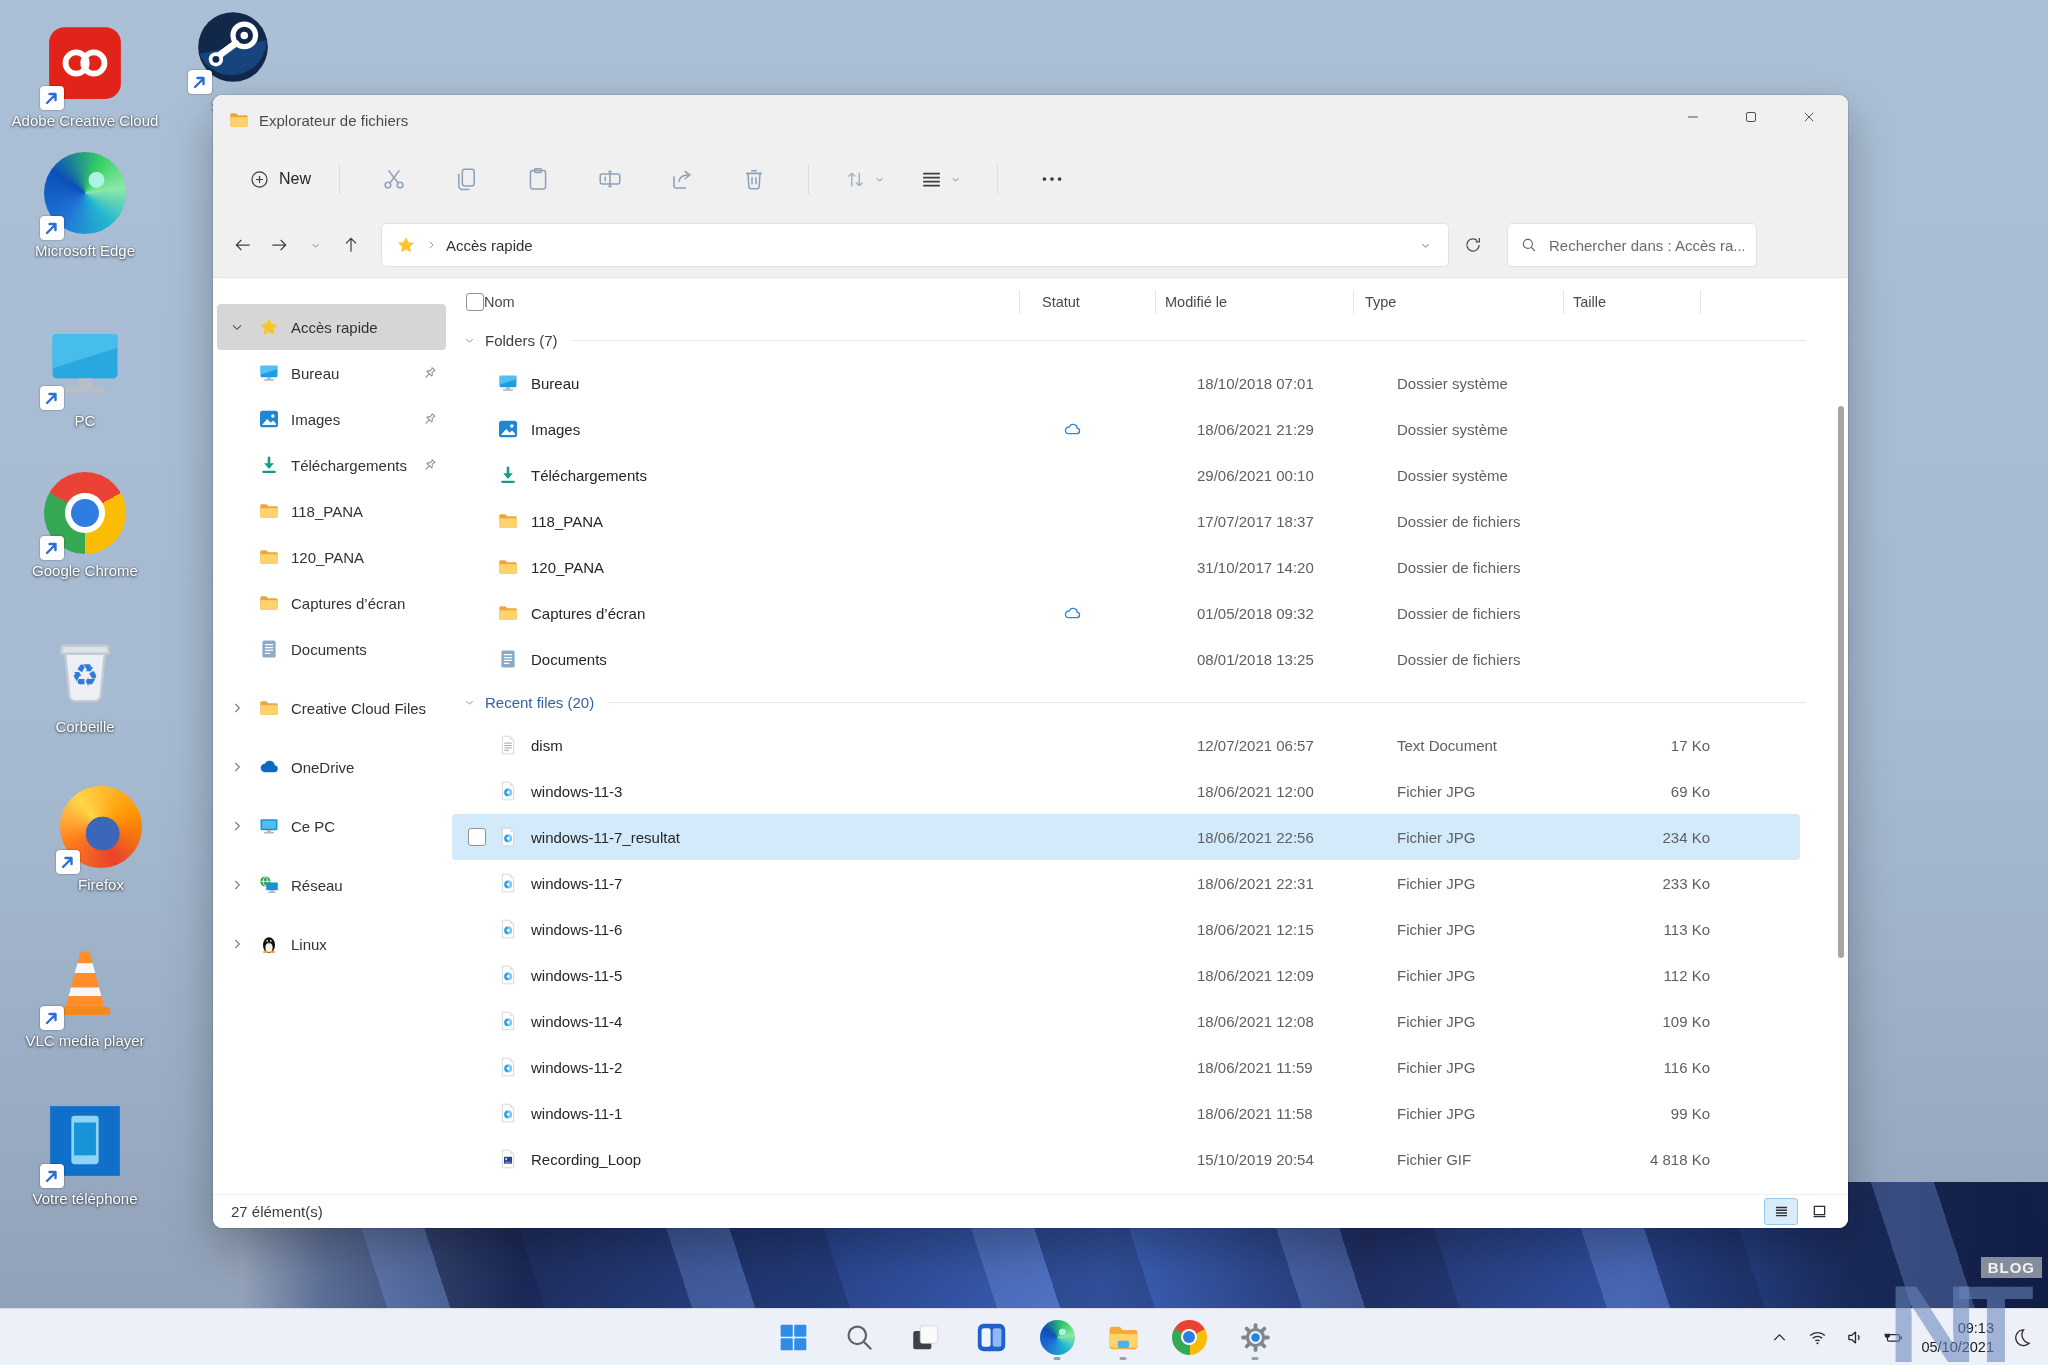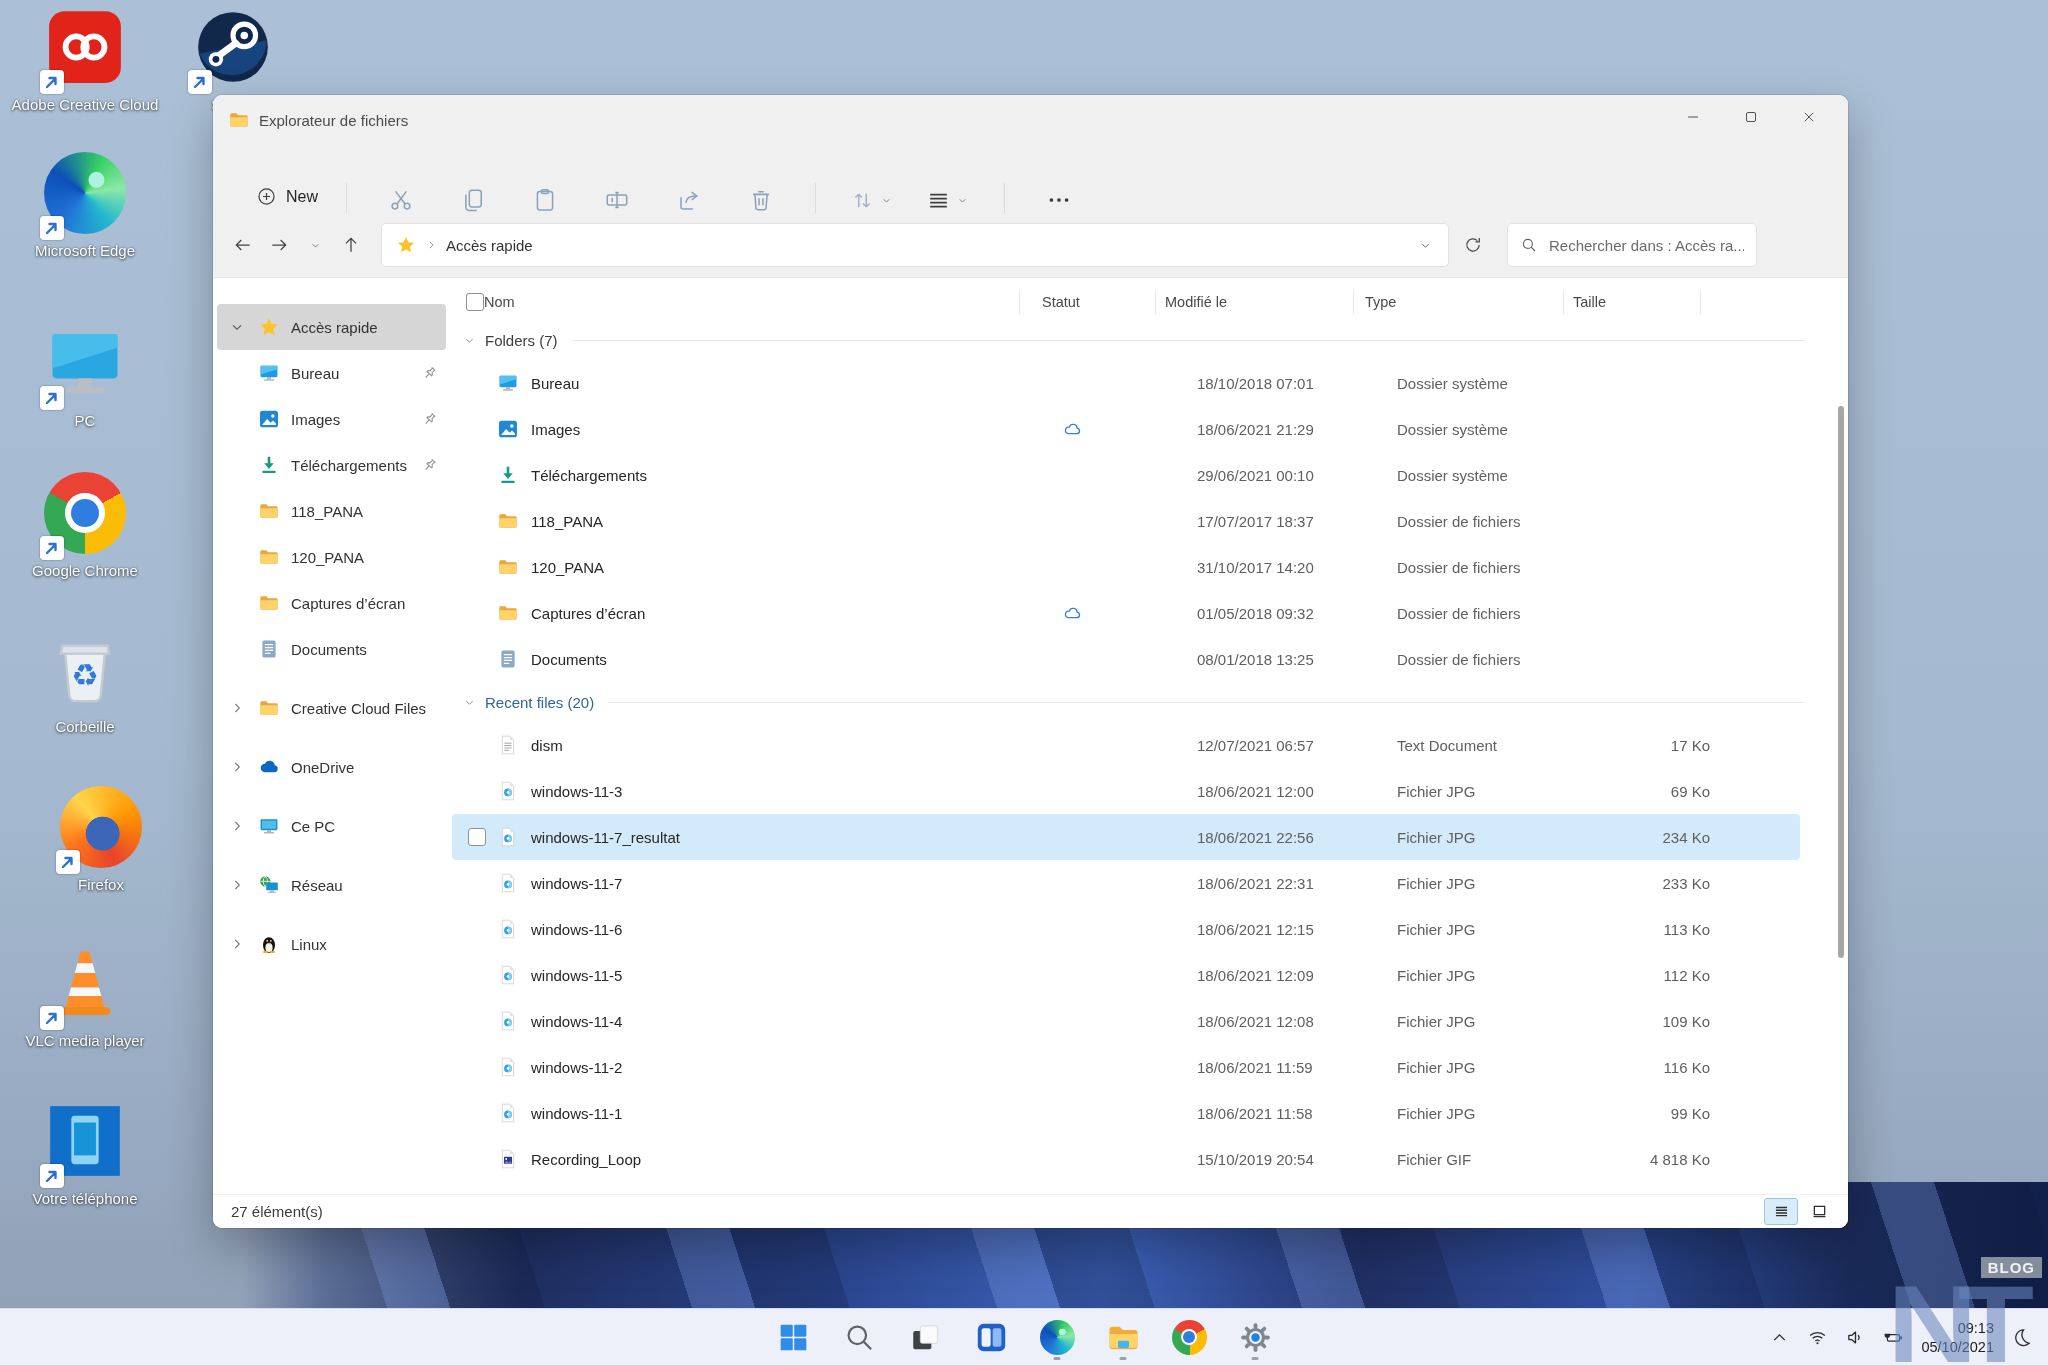--- a/index.html
+++ b/index.html
@@ -10,21 +10,21 @@
 
   
   .bloom { position:absolute; left:240px; right:0; top:1182px; height:126px; z-index:1;
     background:
       repeating-linear-gradient(72deg, rgba(130,160,230,0) 0 140px, rgba(130,160,230,.30) 140px 200px, rgba(15,25,60,.25) 200px 290px),
       linear-gradient(95deg,#9aa9bd 0%,#5d6f96 5%,#1e2e5f 16%,#2a458d 33%,#3c62b8 48%,#253670 62%,#2f4f9f 77%,#1a2a58 89%,#101f49 100%); }
 
   
   .desk-icons { position:absolute; left:10px; top:0; width:320px; height:1300px; z-index:2; }
   .desk-item { position:absolute; width:150px; display:flex; flex-direction:column; align-items:center; cursor:default; }
-  .desk-item:nth-of-type(1){ left:0; top:6px; }
+  .desk-item:nth-of-type(1){ left:0; top:22px; }
   .desk-item:nth-of-type(2){ left:148px; top:6px; }
   .desk-item:nth-of-type(3){ left:0; top:152px; }
   .desk-item:nth-of-type(4){ left:0; top:322px; }
   .desk-item:nth-of-type(5){ left:0; top:472px; }
   .desk-item:nth-of-type(6){ left:0; top:628px; }
   .desk-item:nth-of-type(7){ left:16px; top:786px; }
   .desk-item:nth-of-type(8){ left:0; top:942px; }
   .desk-item:nth-of-type(9){ left:0; top:1100px; }
   .dicon { width:82px; height:82px; position:relative; display:block; }
   .dicon svg { width:100%; height:100%; display:block; }
@@ -52,21 +52,21 @@
     background:#fff; border-radius:9px; box-shadow:0 18px 45px rgba(0,0,0,.28), 0 0 0 1px rgba(0,0,0,.10); overflow:hidden; }
   .topchrome { background:#f0f0f1; }
   .titlebar { height:50px; display:flex; align-items:center; padding-left:15px; position:relative; }
   .ticon { width:22px; height:22px; }
   .ticon svg,.wc svg { display:block; }
   .ttext { margin-left:9px; font-size:15px; color:#4c4c4c; }
   .wcontrols { position:absolute; right:10px; top:4px; display:flex; }
   .wc { width:58px; height:36px; display:flex; align-items:center; justify-content:center; }
   .wc svg { width:18px; height:18px; }
 
-  .toolbar { height:68px; display:flex; align-items:flex-end; padding-left:33px; }
+  .toolbar { height:68px; display:flex; align-items:center; padding-left:26px; }
   .newbtn { display:flex; align-items:center; gap:9px; background:none; border:none;
     font-family:inherit; font-size:16px; color:#242424; padding:6px 10px; }
   .newbtn .nicn { width:21px; height:21px; }
   .newbtn .nicn svg { width:100%; height:100%; }
   .tsep { width:1px; height:30px; background:#dcdcdc; margin:0 18px; }
   .tbtn { width:26px; height:26px; margin:0 23px; color:#8ba1ba; }
   .tbtn svg { width:100%; height:100%; }
   .tbtn.wide { width:auto; display:flex; align-items:center; margin:0 16px; }
   .tbtn.wide .bicn { width:25px; height:25px; }
   .tbtn.wide .bicn svg { width:100%; height:100%; }

